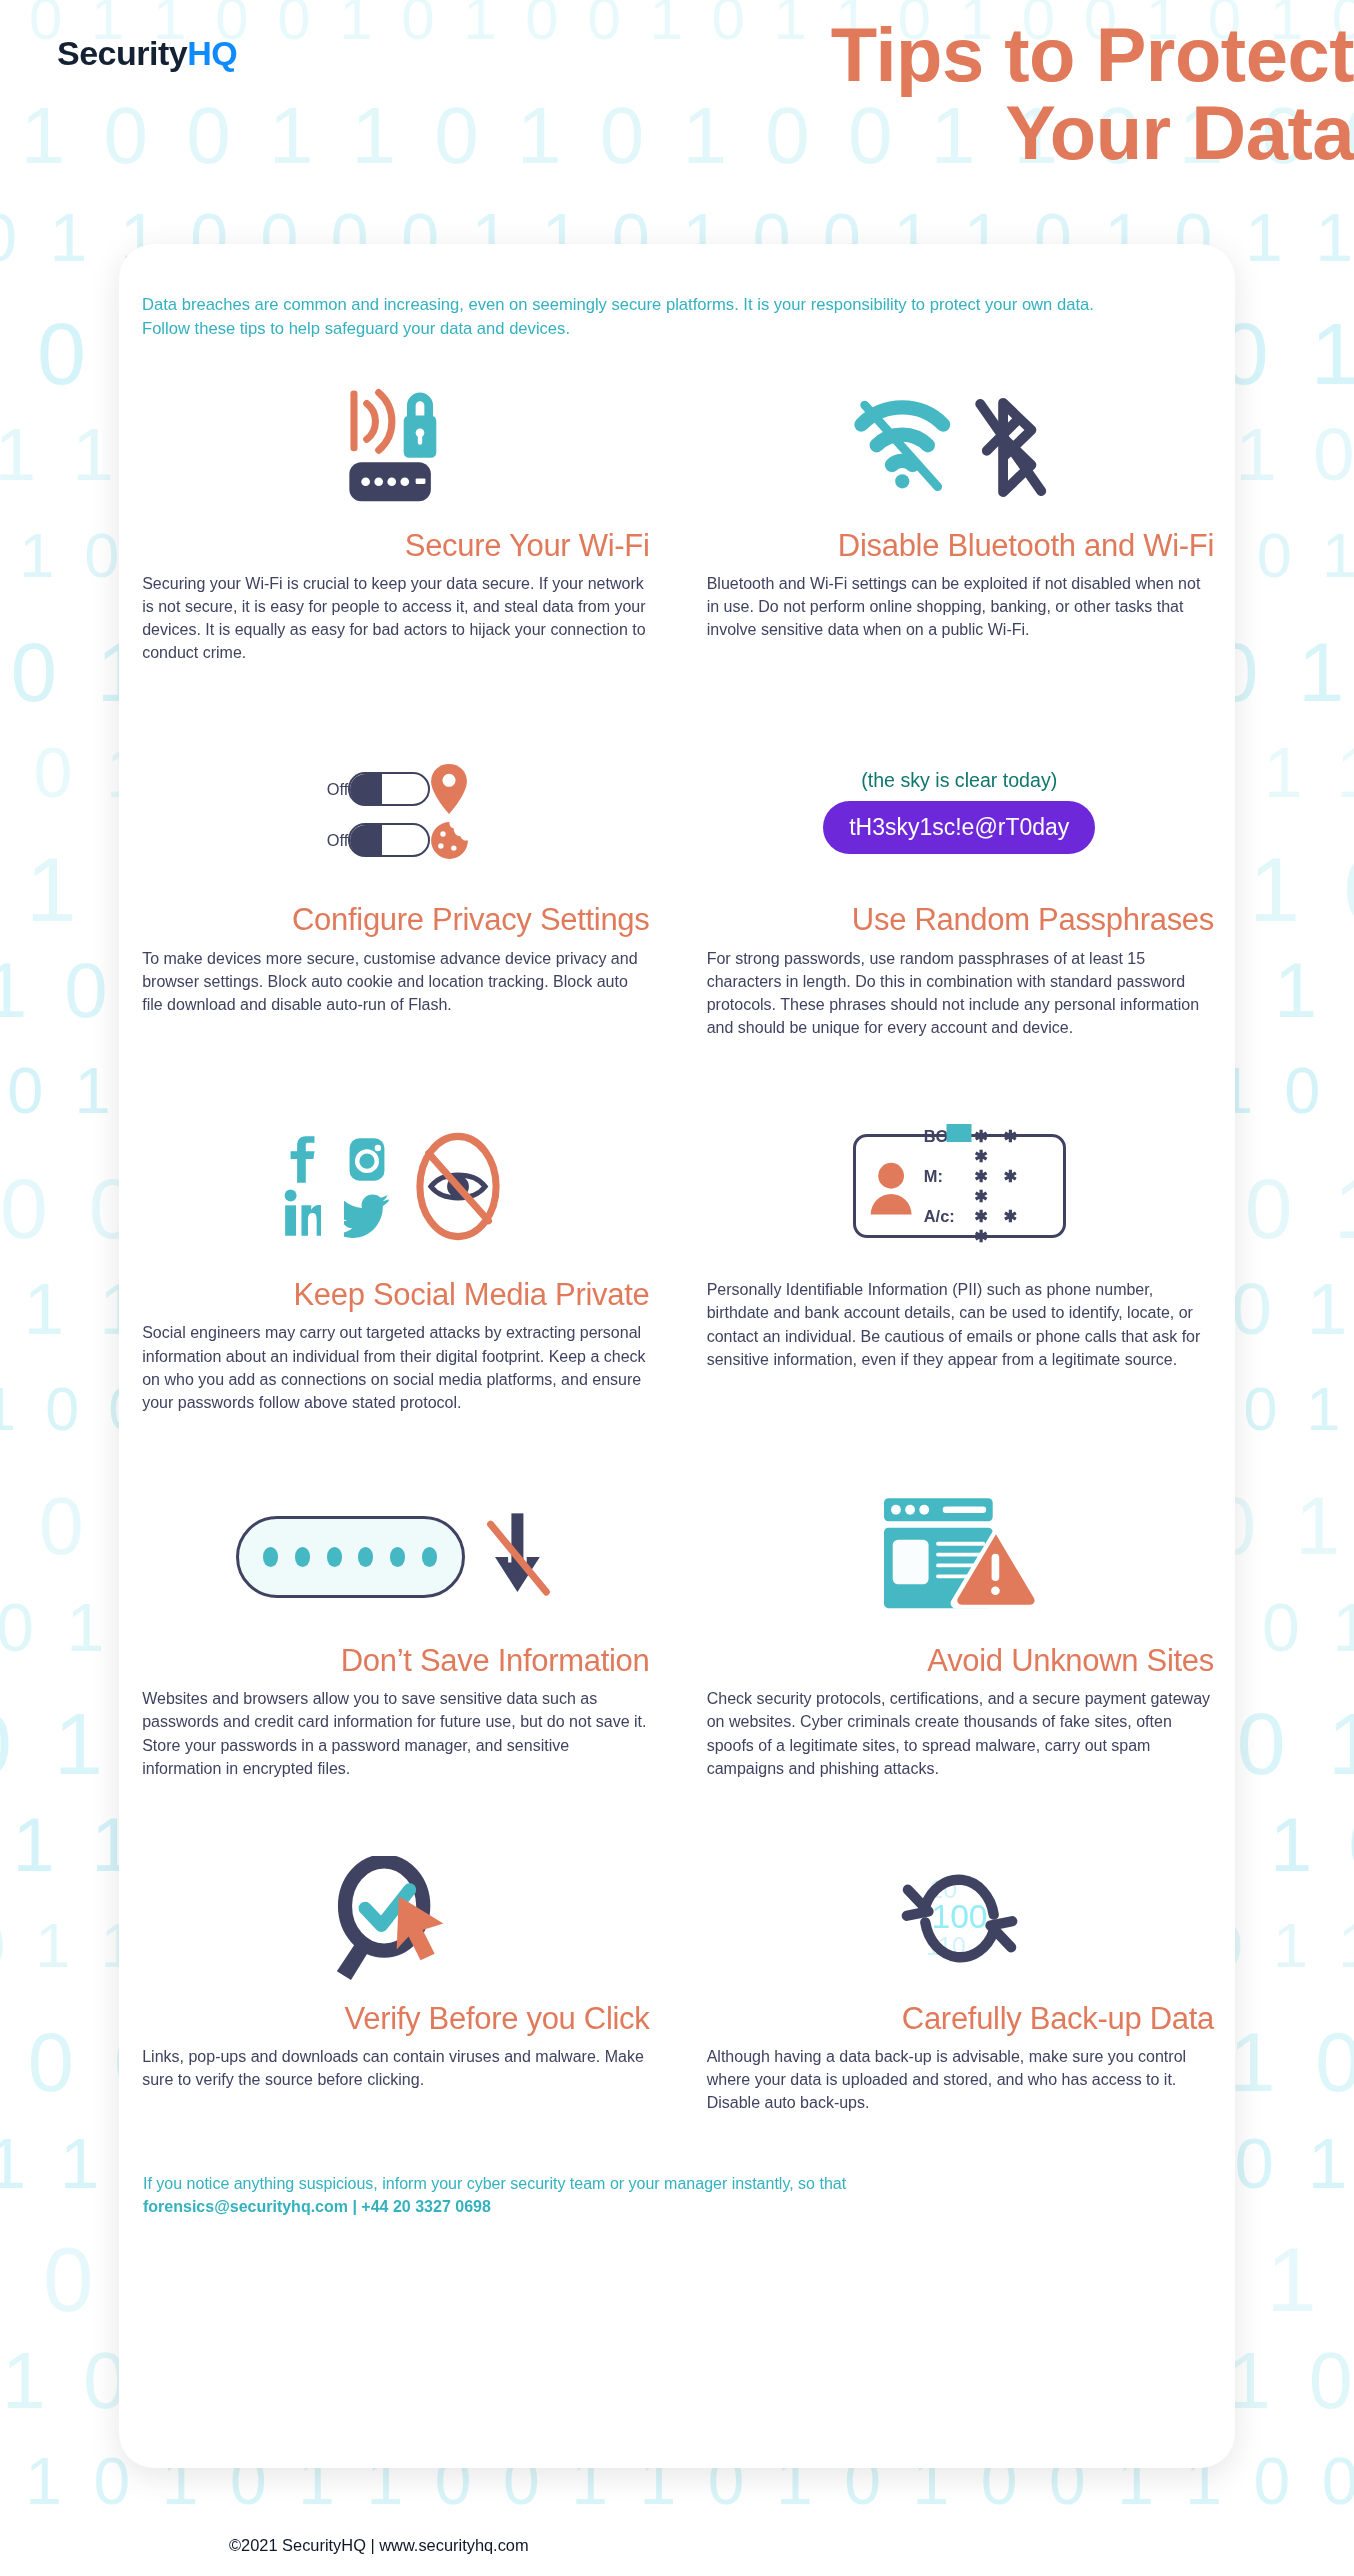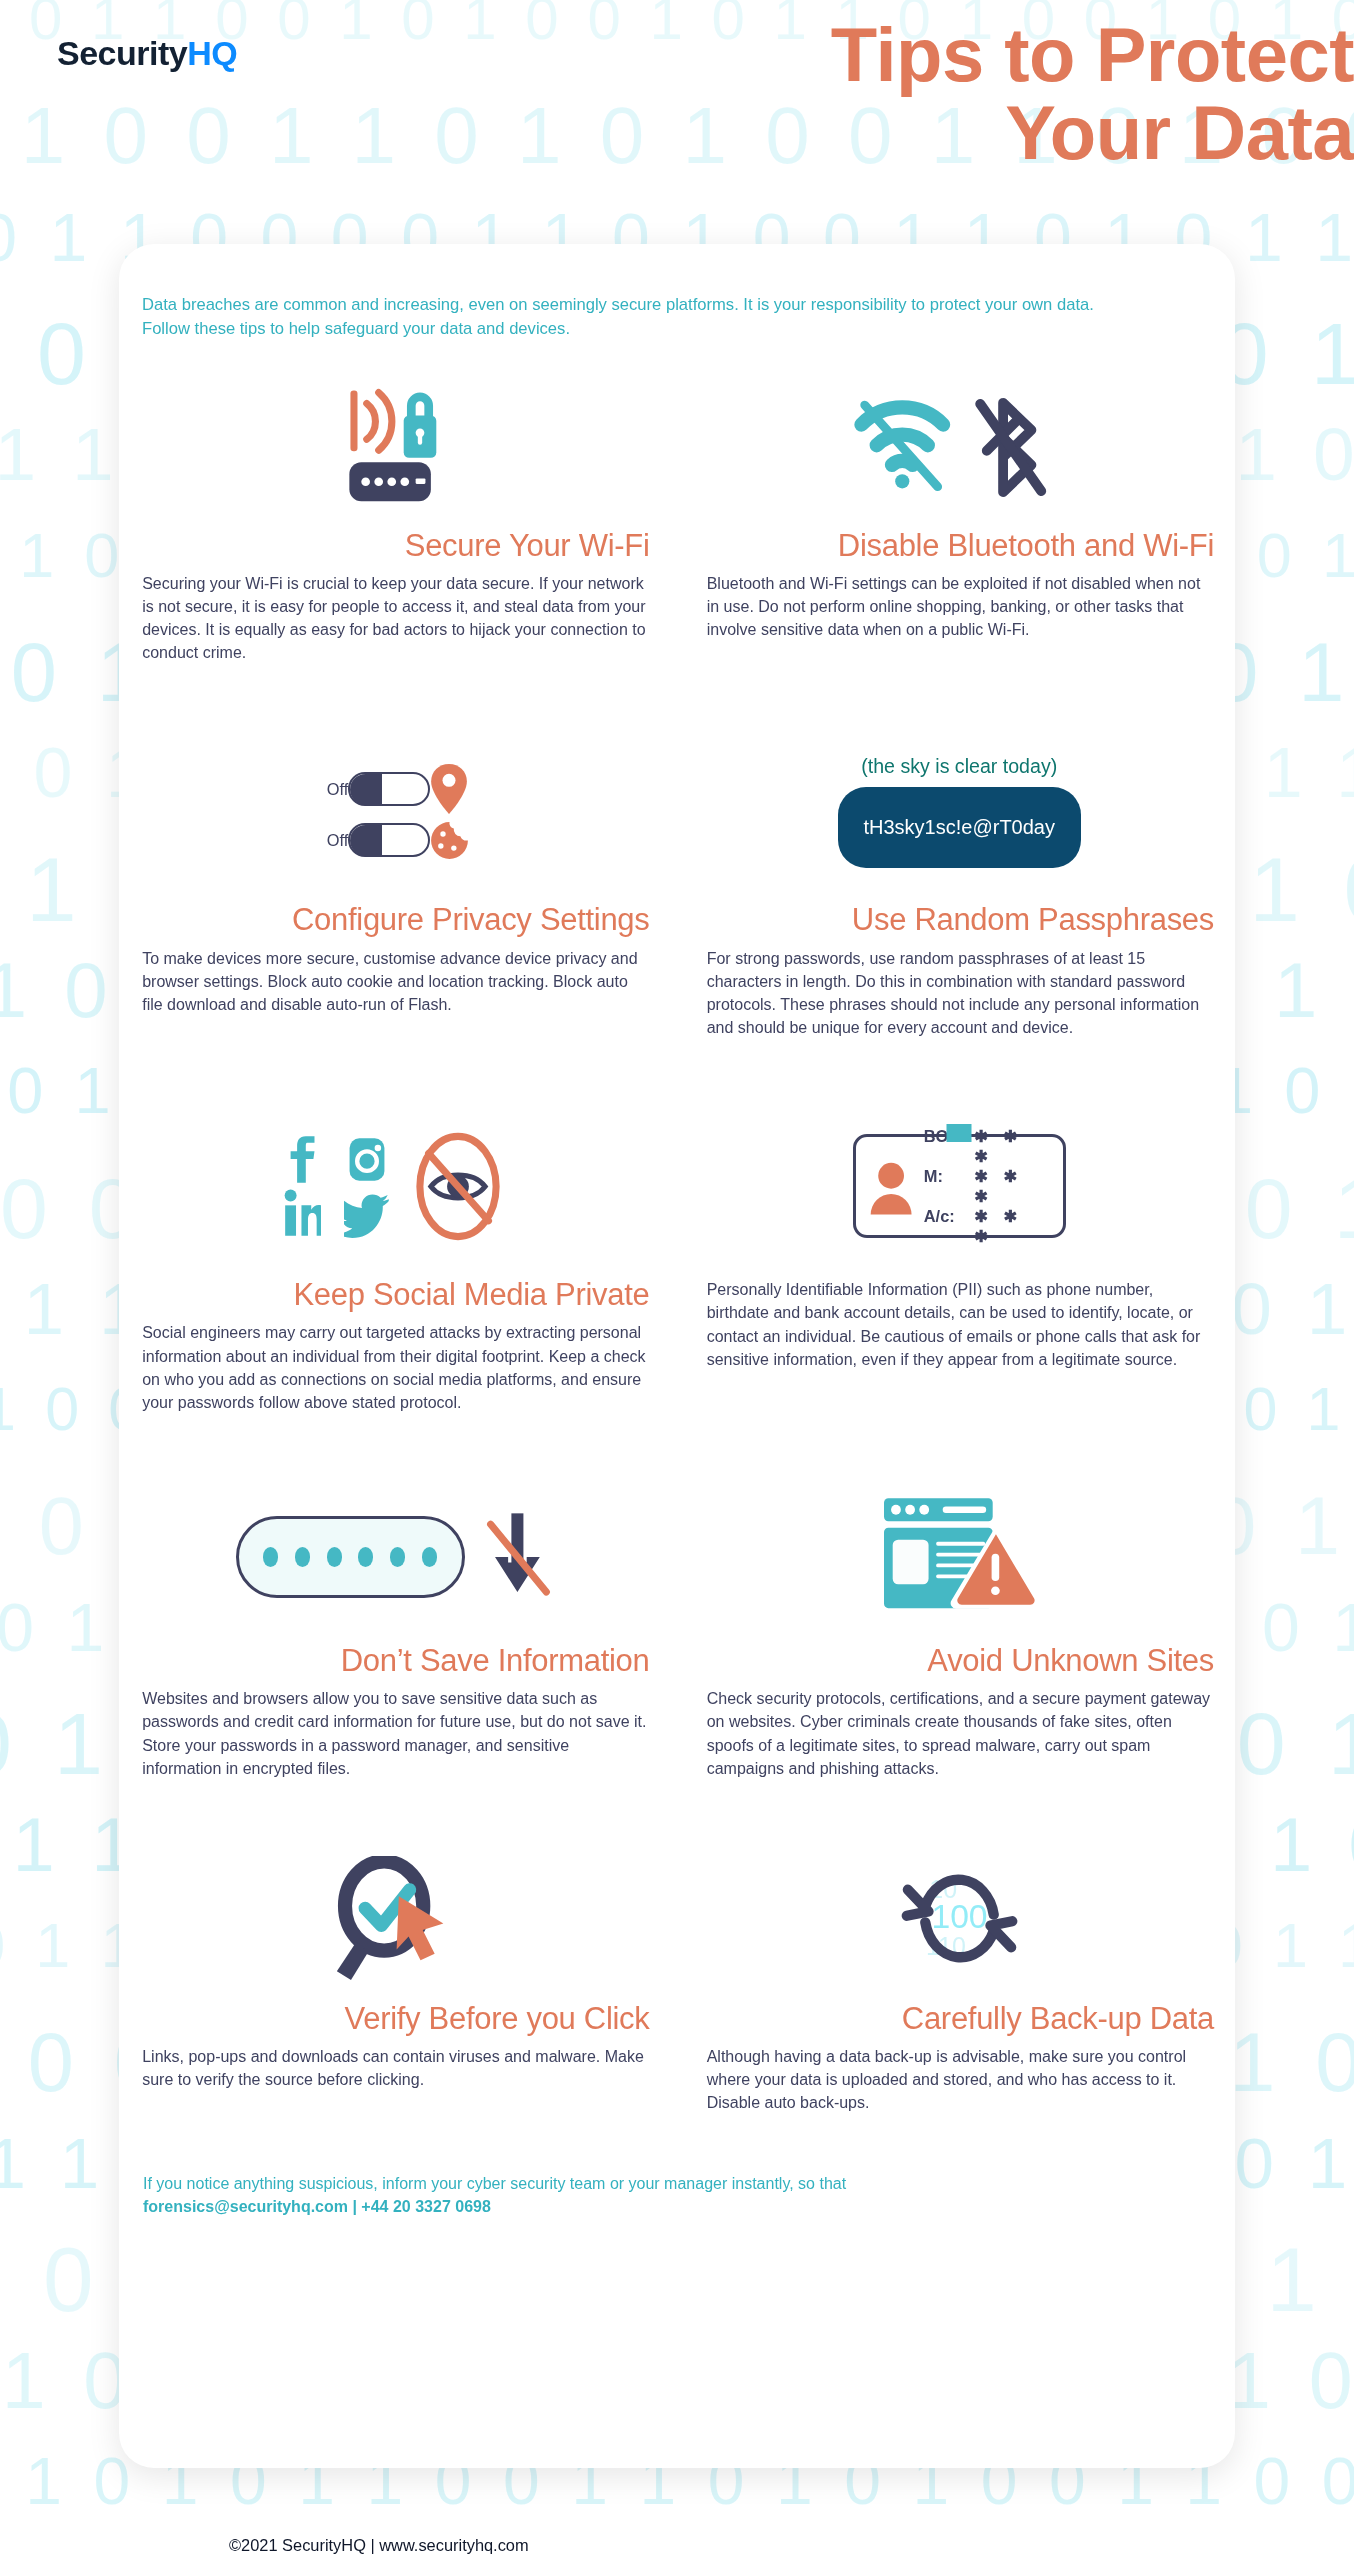--- a/index.html
+++ b/index.html
@@ -148,24 +148,24 @@
   .toggle::after{
     content:"";
     position:absolute; left:-0.5px; top:-0.5px;
     width:32px; height:31px;
     background:#3f4260;
     border-radius:18.5px 0 0 18.5px;
   }
 
   .pass-hint { color:#0f766e; font-size:19.6px; text-align:center; margin-bottom:9.8px; }
   .pass-pill {
-    background:#0c4a6e; color:#ffffff;
+    background:#6d28d9; color:#ffffff;
     border-radius:28px;
-    font-size:20px;
-    padding:29px 26px;
+    font-size:23px;
+    padding:13px 26px;
     text-align:center;
     display:inline-block;
   }
   .pass-wrap { text-align:center; width:100%; }
 
   .idcard {
     width:213px; height:104px;
     border:3.8px solid #3f4260;
     border-radius:14px;
     display:flex; align-items:center; gap:9.8px;

